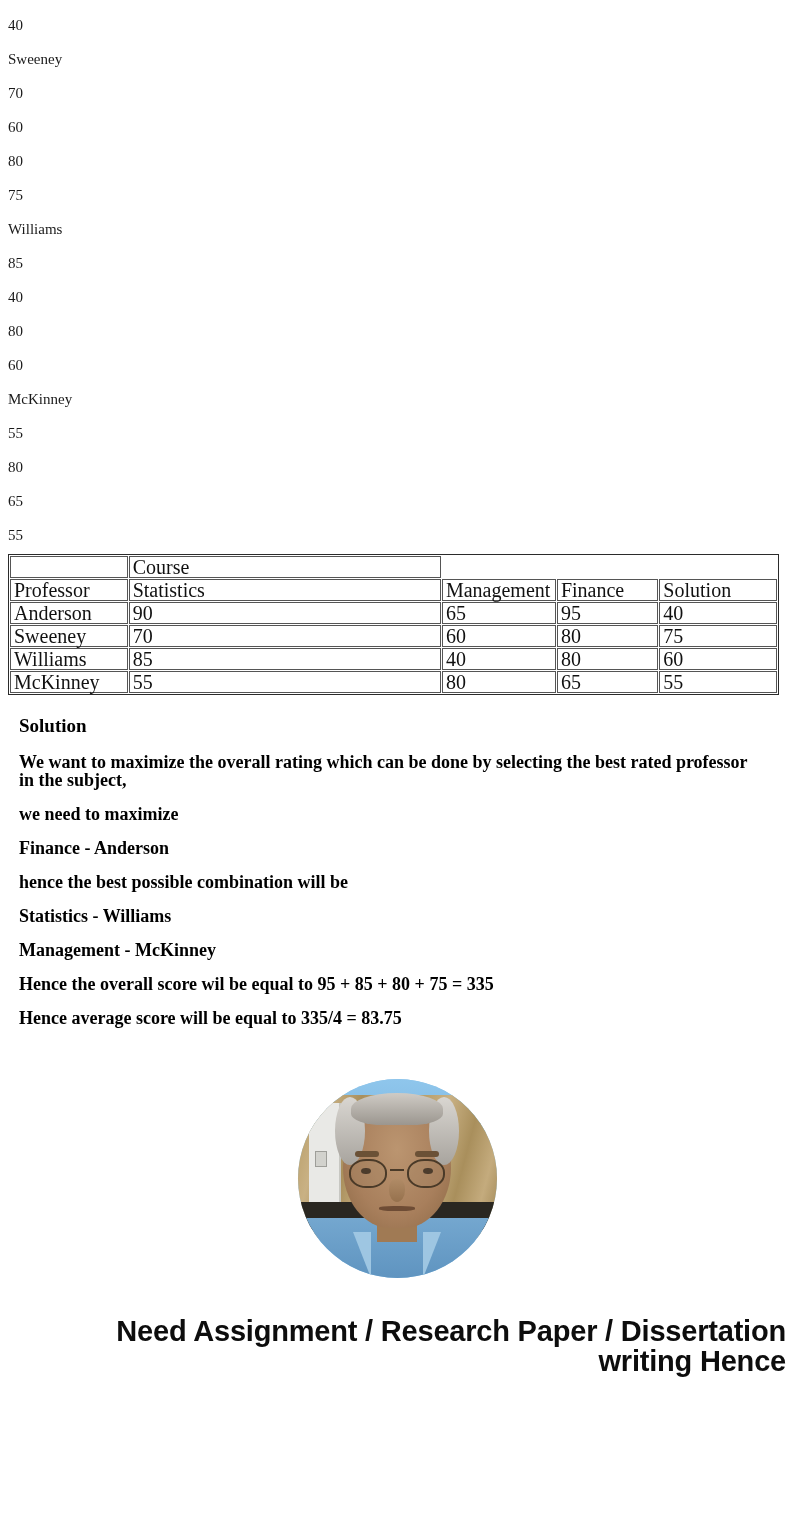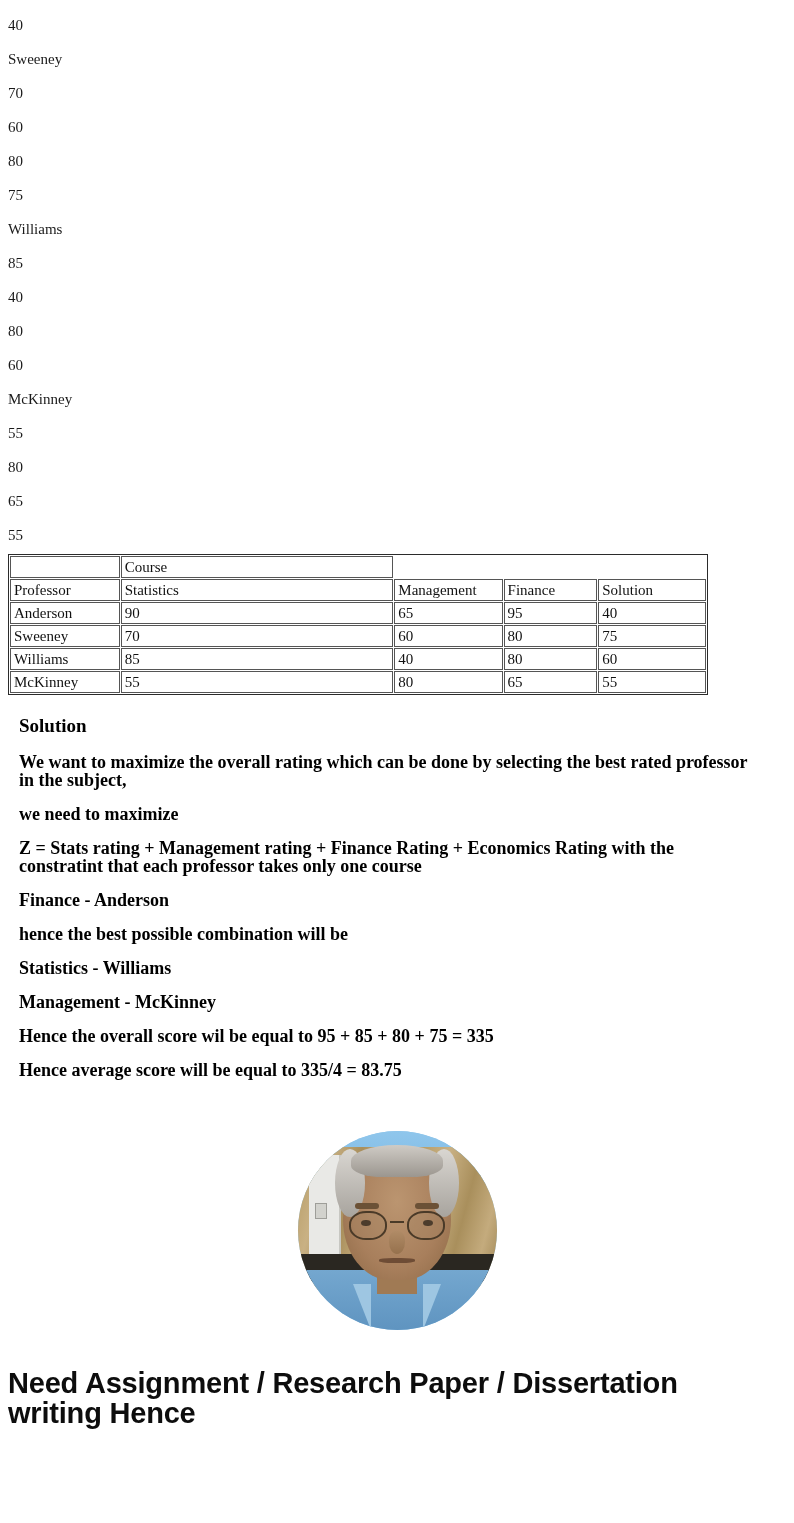--- a/index.html
+++ b/index.html
@@ -39,24 +39,24 @@
 
   
   .table-wrap {
     padding: 0 8px;
     margin-top: 2px;
   }
   table.rating-table {
     border-collapse: separate;
     border-spacing: 1px;
     border: 1px solid #2b2b2b;
-    width: 700px;
+    width: 771px;
     background: #ffffff;
     font-family: "Liberation Serif", "DejaVu Serif", serif;
-    font-size: 15px;
+    font-size: 20px;
   }
   table.rating-table td {
     border: 1px solid #555555;
     padding: 1px 3px;
     vertical-align: middle;
     line-height: 18px;
     height: 18px;
     color: #111111;
     background: #ffffff;
   }
@@ -259,21 +259,21 @@
     top: 64%;
     width: 18%;
     height: 2.4%;
     background: #6e4c35;
     border-radius: 40%;
   }
 
   
   .promo {
     margin-top: 38px;
-    text-align: left;
+    text-align: right;
     padding: 0 8px;
   }
   .promo-line {
     font-family: "Liberation Sans", "DejaVu Sans", sans-serif;
     font-weight: bold;
     font-size: 29px;
     line-height: 30px;
     letter-spacing: -0.2px;
     color: #0d0d0d;
     margin: 0;
@@ -348,21 +348,20 @@
         <td class="col-econ">55</td>
       </tr>
     </tbody>
   </table>
 </div>
 
 <div class="solution">
   <h3 class="solution-title">Solution</h3>
   <p class="wide">We want to maximize the overall rating which can be done by selecting the best rated professor in the subject,</p>
   <p>we need to maximize</p>
-  <p class="wide">Z = Stats rating + Management rating + Finance Rating + Economics Rating with the constratint that each professor takes only one course</p>
   <p>Finance - Anderson</p>
   <p>hence the best possible combination will be</p>
   <p>Statistics - Williams</p>
   <p>Management - McKinney</p>
   <p>Hence the overall score wil be equal to 95 + 85 + 80 + 75 = 335</p>
   <p>Hence average score will be equal to 335/4 = 83.75</p>
 </div>
 
 <div class="avatar-block">
   <div class="avatar">

